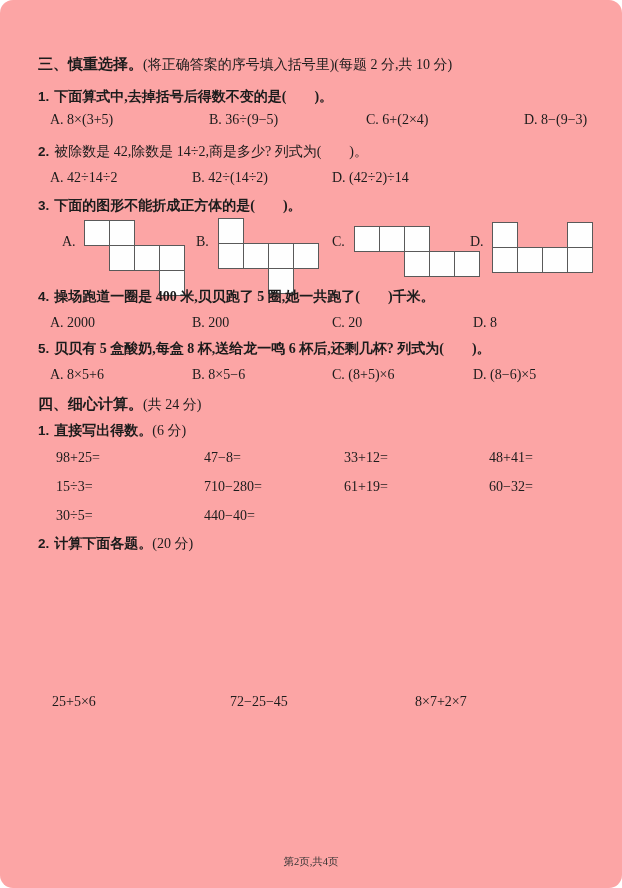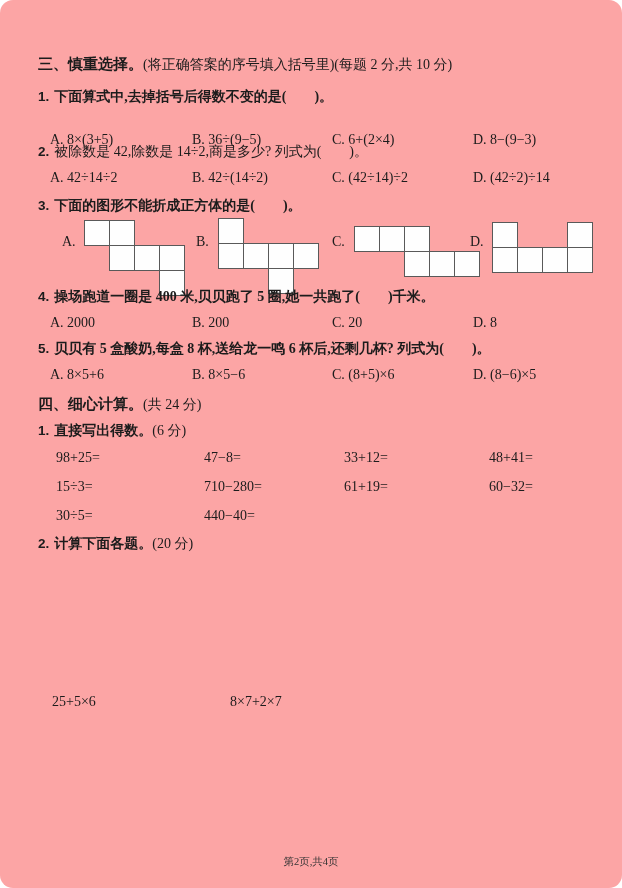--- a/index.html
+++ b/index.html
@@ -39,34 +39,33 @@
 
 <div class="page">
 
   <div class="line" style="top:55px;left:38px;">
     <span class="sec-head">三、慎重选择。</span><span class="sec-note">(将正确答案的序号填入括号里)(每题 2 分,共 10 分)</span>
   </div>
 
   <div class="line" style="top:88px;left:38px;">
     <span class="qnum">1.</span><span class="stem">下面算式中,去掉括号后得数不变的是(　　)。</span>
   </div>
-  <div class="opt-row" style="top:132px;">
+  <div class="opt-row" style="top:112px;gap:17px;">
     <span>A. 8×(3+5)</span>
     <span>B. 36÷(9−5)</span>
     <span>C. 6+(2×4)</span>
     <span>D. 8−(9−3)</span>
   </div>
 
   <div class="line" style="top:143px;left:38px;">
     <span class="qnum">2.</span><span class="stem-reg">被除数是 42,除数是 14÷2,商是多少? 列式为(　　)。</span>
   </div>
   <div class="opt-row" style="top:170px;">
     <span>A. 42÷14÷2</span>
     <span>B. 42÷(14÷2)</span>
-    <span>C. (42÷14)÷2</span>
     <span>D. (42÷2)÷14</span>
   </div>
 
   <div class="line" style="top:197px;left:38px;">
     <span class="qnum">3.</span><span class="stem">下面的图形不能折成正方体的是(　　)。</span>
   </div>
   <div id="q3-figures">
       <div class="net-fig">
         <span class="fig-label">A.</span>
         <div class="net" style="width: 101px; height: 76px;">
@@ -153,18 +152,19 @@
     <span>30÷5=</span>
     <span>440−40=</span>
   </div>
 
   <div class="line part-head" style="top:535px;left:38px;">
     <span class="qnum">2.</span><span class="title">计算下面各题。</span><span class="pts">(20 分)</span>
   </div>
 
   <div class="calc-row" style="top:694px;">
     <span>25+5×6</span>
+    <span>72−25−45</span>
     <span>8×7+2×7</span>
   </div>
 
   <div class="footer">第2页,共4页</div>
 
 </div>
 
 </body></html>

